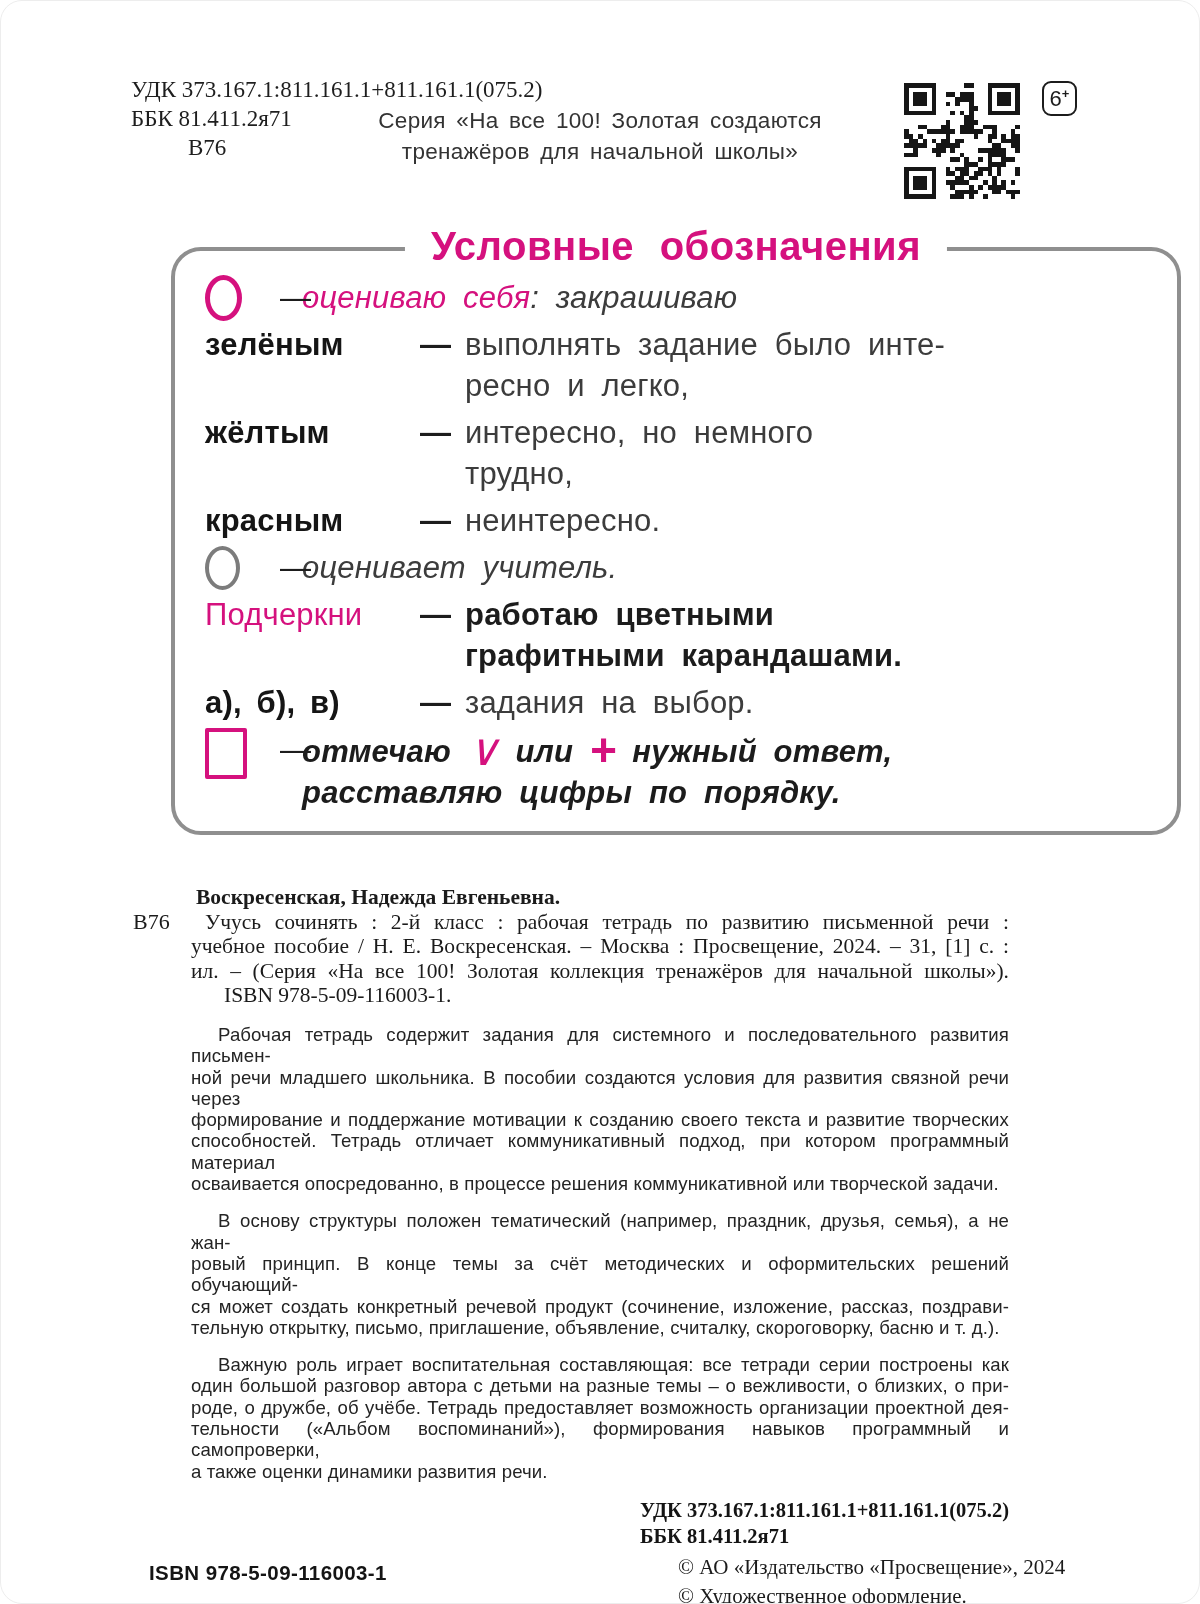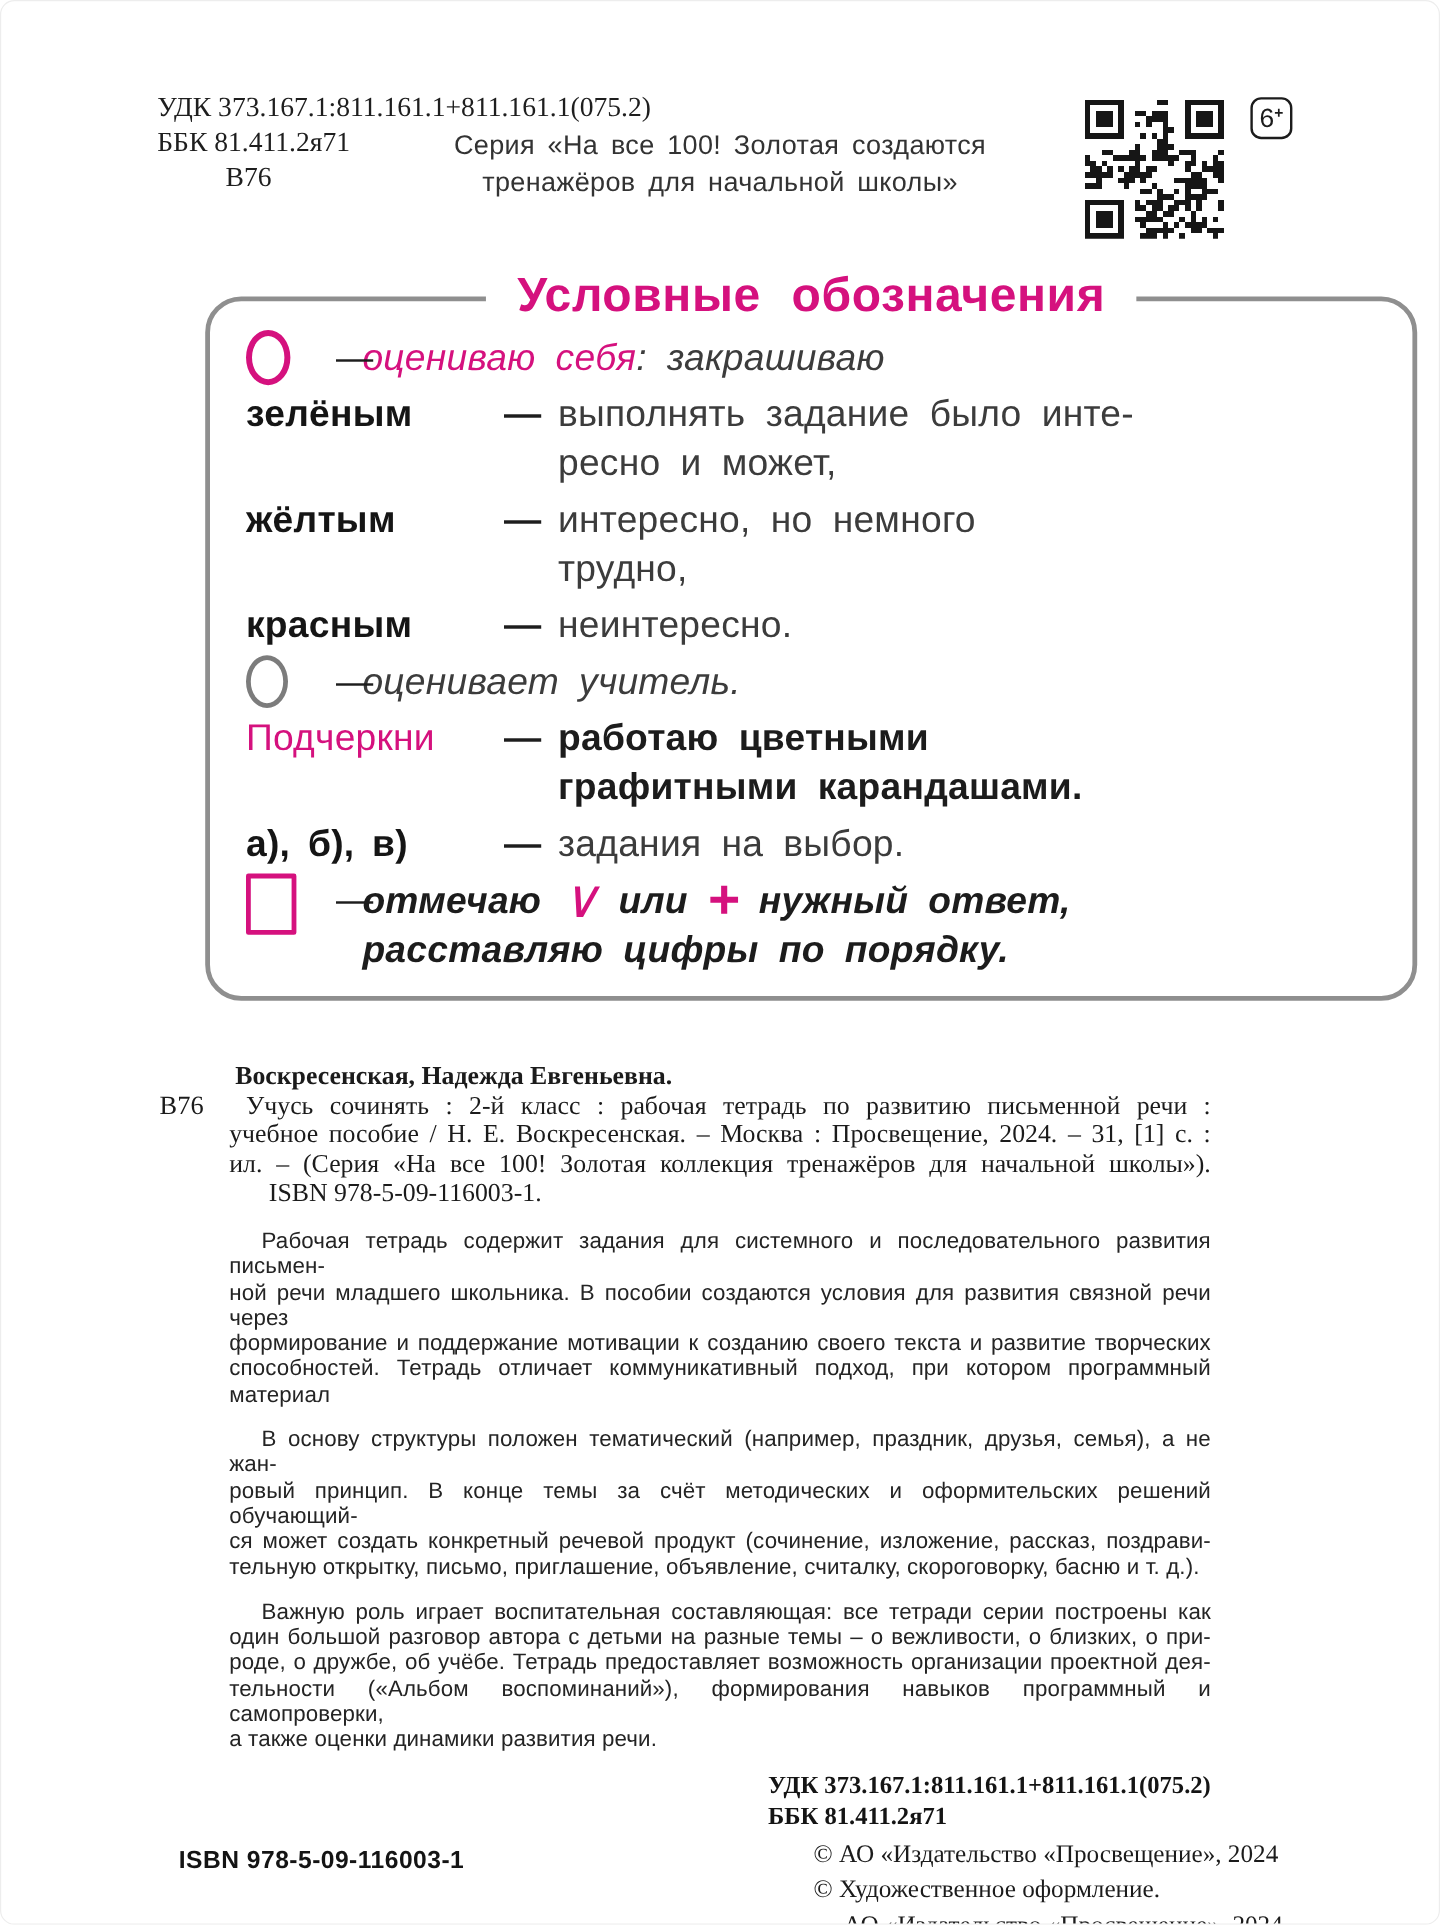--- a/index.html
+++ b/index.html
@@ -8,21 +8,21 @@
     --circle_gray:#7c7c7c;
   }
   html,body{margin:0;padding:0;background:#fff;}
   .page{
     position:relative;
     width:1200px;height:1604px;
     background:#fff;
     overflow:hidden;
     font-family:"Liberation Sans",sans-serif;
     border:1px solid #ededed;
-    border-radius:12px;
+    border-radius:22px;
     box-sizing:border-box;
   }
 
   
   .header{position:relative;height:128px;padding-top:74px;}
   .codes{
     position:absolute;left:130px;top:74px;
     font-family:"Liberation Serif",serif;
     font-size:23px;line-height:29px;color:#1e1e1e;
     white-space:nowrap;
@@ -358,21 +358,21 @@
     </div>
 
     <div class="lrow">
       <div class="hang">
         <div class="termcell">
             <span class="term">зелёным</span>
           </div>
         <div class="dashcell"><span class="dash">—</span></div>
       </div>
       <div class="desc">выполнять задание было инте-
-ресно и может,</div>
+ресно и легко,</div>
     </div>
 
     <div class="lrow">
       <div class="hang">
         <div class="termcell">
             <span class="term">жёлтым</span>
           </div>
         <div class="dashcell"><span class="dash">—</span></div>
       </div>
       <div class="desc">интересно, но немного
@@ -439,20 +439,21 @@
     <div class="jfill">ил. – (Серия «На все 100! Золотая коллекция тренажёров для начальной школы»).</div>
     <div class="isbn-l">ISBN 978-5-09-116003-1.</div>
   </div>
 
   <div class="annot">
     <div>
       <div class="jline first">Рабочая тетрадь содержит задания для системного и последовательного развития письмен-</div>
       <div class="jline">ной речи младшего школьника. В пособии создаются условия для развития связной речи через</div>
       <div class="jline">формирование и поддержание мотивации к созданию своего текста и развитие творческих</div>
       <div class="jline">способностей. Тетрадь отличает коммуникативный подход, при котором программный материал</div>
+      <div class="last">осваивается опосредованно, в процессе решения коммуникативной или творческой задачи.</div>
     </div>
     <div>
       <div class="jline first">В основу структуры положен тематический (например, праздник, друзья, семья), а не жан-</div>
       <div class="jline">ровый принцип. В конце темы за счёт методических и оформительских решений обучающий-</div>
       <div class="jline">ся может создать конкретный речевой продукт (сочинение, изложение, рассказ, поздрави-</div>
       <div class="last">тельную открытку, письмо, приглашение, объявление, считалку, скороговорку, басню и т. д.).</div>
     </div>
     <div>
       <div class="jline first">Важную роль играет воспитательная составляющая: все тетради серии построены как</div>
       <div class="jline">один большой разговор автора с детьми на разные темы – о вежливости, о близких, о при-</div>

